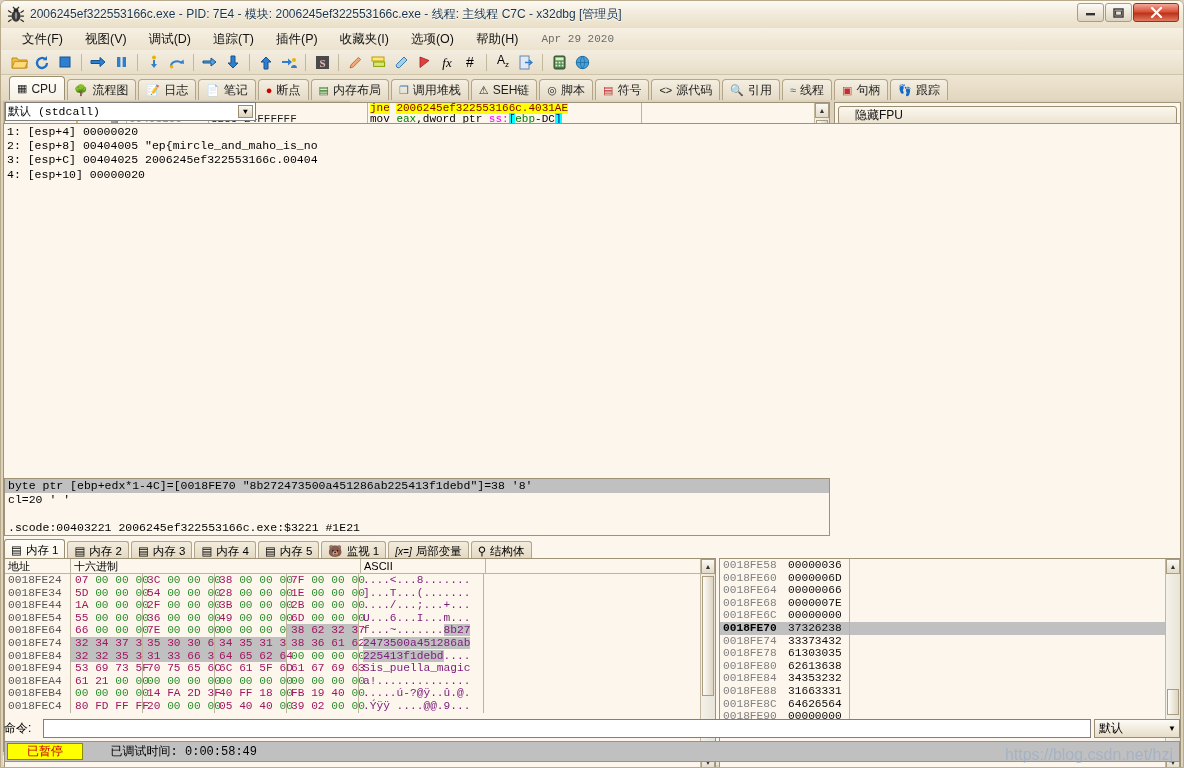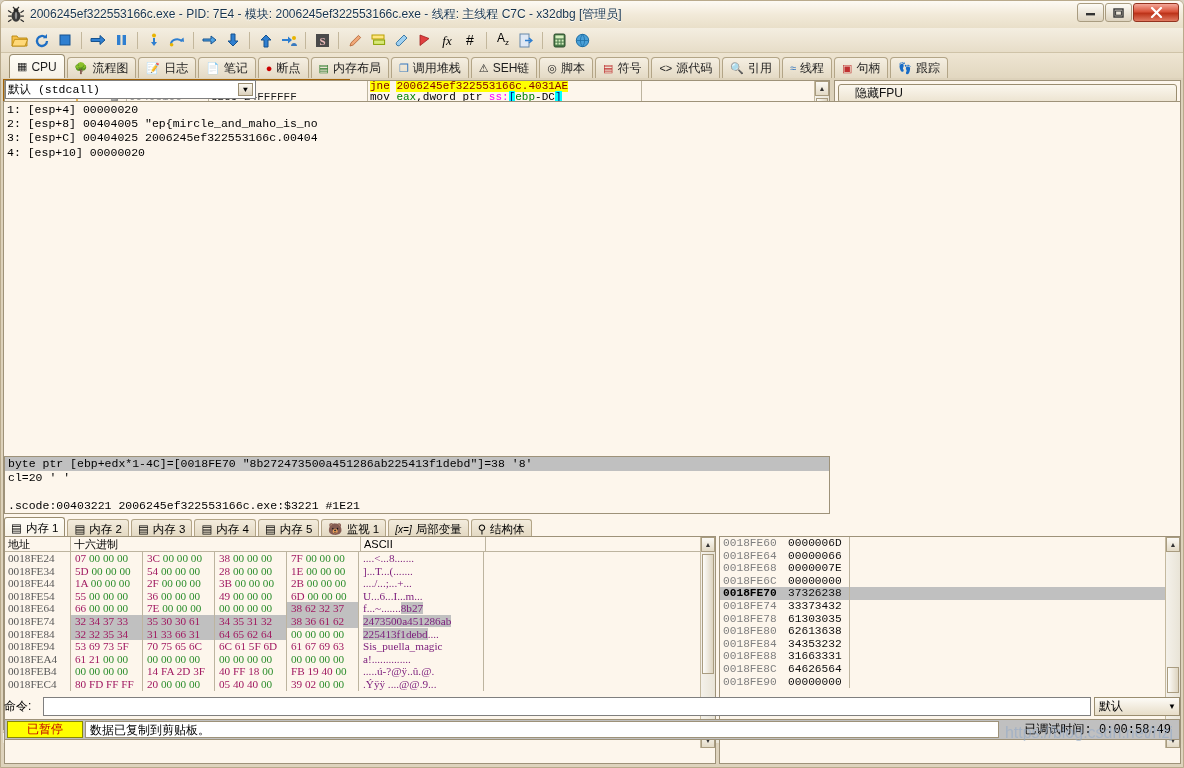--- a/index.html
+++ b/index.html
@@ -134,21 +134,21 @@
   .reglist {
     position:absolute; left:4px; top:26px; right:16px; bottom:12px;
     font-family:"Liberation Mono",monospace; font-size:11.5px;
     line-height:14.2px; color:#1a1a1a; overflow:hidden; white-space:nowrap;
   }
   .rv-red { color:#d00000; }
   .rn-mod { color:#000; text-decoration: underline; text-decoration-color:#00a000;
             text-decoration-thickness:2px; }
   .rcmt { color:#1a1a1a; }
   
-  #argspane { left:833px; top:349px; width:347px; height:127px; background:#a16207; border:none;}
+  #argspane { left:833px; top:349px; width:347px; height:127px; background:#fca5a5; border:none;}
   .argsbar { display:flex; align-items:center; gap:3px; height:21px; padding:0 2px;}
   .combo {
     flex:1 1 auto; height:19px; background:#fff; border:1px solid #7f7f7f;
     display:flex; align-items:center; padding:0 2px; font-size:11.5px;
     font-family:"Liberation Mono",monospace; position:relative;
   }
   .combo .cb-arrow { position:absolute; right:2px; top:2px; width:15px;height:13px;
     background:linear-gradient(180deg,#fbf8f1,#dcd2bd); border:1px solid #9a8d70;
     display:flex;align-items:center;justify-content:center; font-size:8px;}
   .spin { width:30px;height:19px;background:#fff;border:1px solid #7f7f7f;
@@ -180,21 +180,21 @@
   .dtab {
     height:19px; display:flex;align-items:center;gap:4px;padding:0 6px;
     border:1px solid #b3a587; border-bottom:none; border-radius:3px 3px 0 0;
     background:linear-gradient(180deg,#f3ecdd,#e2d7c0); font-size:11.5px; white-space:nowrap;
   }
   .dtab.active { height:21px; background:linear-gradient(180deg,#fffdf7,#f7f2e7); border-color:#9a8d70;}
   #dumppane { left:3px; top:458px; width:712px; height:228px; background:#fdf6ec; }
   .dumphdr { display:flex; height:15px; font-size:11px; border-bottom:1px solid #bdb49f;
              background:#fdf6ec; }
   .dumphdr div { border-right:1px solid #bdb49f; padding-left:3px; line-height:15px; }
-  .dumprows { font-family:Liberation Serif, serif; font-size:11.2px;
+  .dumprows { font-family:Liberation Mono, monospace; font-size:11.2px;
               line-height:12.6px; white-space:pre; }
   .drow { display:flex; height:12.6px; }
   .d-addr { width:66px; color:#585858; border-right:1px solid #bdb49f; padding-left:3px;}
   .d-hexgrp { width:72px; border-right:1px solid #bdb49f; padding-left:4px; color:#a01860;}
   .d-ascii { width:125px; padding-left:4px; color:#7a1a7a; border-right:1px solid #bdb49f;}
   .hz { color:#2f8f2f; }
   .hnz { color:#a01860; }
   .selbg { background:#c0c0c0; }
   
   #stackpane { left:718px; top:458px; width:462px; height:228px; background:#fdf6ec; }
@@ -288,20 +288,31 @@
           </svg>
       </div>
       <div class="wc close">
         <svg width="13" height="11" viewBox="0 0 13 11">
             <path d="M2 1 L11 10 M11 1 L2 10" stroke="#fff" stroke-width="2.2" stroke-linecap="round"></path>
           </svg>
       </div>
     </div>
   </div>
 
+  <div class="menubar">
+    <span class="menuitem">文件(F)</span>
+    <span class="menuitem">视图(V)</span>
+    <span class="menuitem">调试(D)</span>
+    <span class="menuitem">追踪(T)</span>
+    <span class="menuitem">插件(P)</span>
+    <span class="menuitem">收藏夹(I)</span>
+    <span class="menuitem">选项(O)</span>
+    <span class="menuitem">帮助(H)</span>
+    <span class="menudate">Apr 29 2020</span>
+  </div>
 
   <div class="toolbar">
     <div class="tb">
         <svg width="17" height="15" viewBox="0 0 17 15">
           <path d="M1 3h5l1.4 2H16v8H1z" fill="#f5c04a" stroke="#b8860b" stroke-width=".9"></path>
           <path d="M1 13 L3.6 6.4 H16.6 L14 13z" fill="#ffd97a" stroke="#b8860b" stroke-width=".8"></path>
         </svg>
       </div>
     <div class="tb">
         <svg width="16" height="15" viewBox="0 0 16 15">
@@ -797,20 +808,21 @@
       <div class="vscroll" style="top:0;bottom:15px;">
         <div class="vs-btn">▲</div>
         <div class="vs-thumb" style="top:17px;height:120px;"></div>
         <div class="vs-btn" style="position:absolute;bottom:0;left:0;right:0;">▼</div>
       </div>
 
     </div>
 
     <div class="pane" id="stackpane">
       <div class="strows" id="strows">
+          <div class="srow"><div class="s-addr">0018FE58</div><div class="s-val">00000036</div><div class="s-cmt" style="flex: 1 1 auto;"></div></div>
           <div class="srow"><div class="s-addr">0018FE60</div><div class="s-val">0000006D</div><div class="s-cmt" style="flex: 1 1 auto;"></div></div>
           <div class="srow"><div class="s-addr">0018FE64</div><div class="s-val">00000066</div><div class="s-cmt" style="flex: 1 1 auto;"></div></div>
           <div class="srow"><div class="s-addr">0018FE68</div><div class="s-val">0000007E</div><div class="s-cmt" style="flex: 1 1 auto;"></div></div>
           <div class="srow"><div class="s-addr">0018FE6C</div><div class="s-val">00000000</div><div class="s-cmt" style="flex: 1 1 auto;"></div></div>
           <div class="srow sel"><div class="s-addr">0018FE70</div><div class="s-val">37326238</div><div class="s-cmt" style="flex: 1 1 auto;"></div></div>
           <div class="srow"><div class="s-addr">0018FE74</div><div class="s-val">33373432</div><div class="s-cmt" style="flex: 1 1 auto;"></div></div>
           <div class="srow"><div class="s-addr">0018FE78</div><div class="s-val">61303035</div><div class="s-cmt" style="flex: 1 1 auto;"></div></div>
           <div class="srow"><div class="s-addr">0018FE80</div><div class="s-val">62613638</div><div class="s-cmt" style="flex: 1 1 auto;"></div></div>
           <div class="srow"><div class="s-addr">0018FE84</div><div class="s-val">34353232</div><div class="s-cmt" style="flex: 1 1 auto;"></div></div>
           <div class="srow"><div class="s-addr">0018FE88</div><div class="s-val">31663331</div><div class="s-cmt" style="flex: 1 1 auto;"></div></div>
@@ -829,21 +841,20 @@
       <span class="cmdlabel">命令:</span>
       <input class="cmdinput" value="" style="">
       <div class="cmdcombo">
         <span>默认</span>
         <span class="cb-arrow">▼</span>
       </div>
     </div>
 
     <div class="statusbar">
       <div class="st-paused">已暂停</div>
-      <div class="st-msg">数据已复制到剪贴板。</div>
       <div class="st-time">
         <span>已调试时间:</span>
         <span>0:00:58:49</span>
       </div>
     </div>
     <div class="watermark">https://blog.csdn.net/hzj</div>
 
   </div>
 </div>
 

